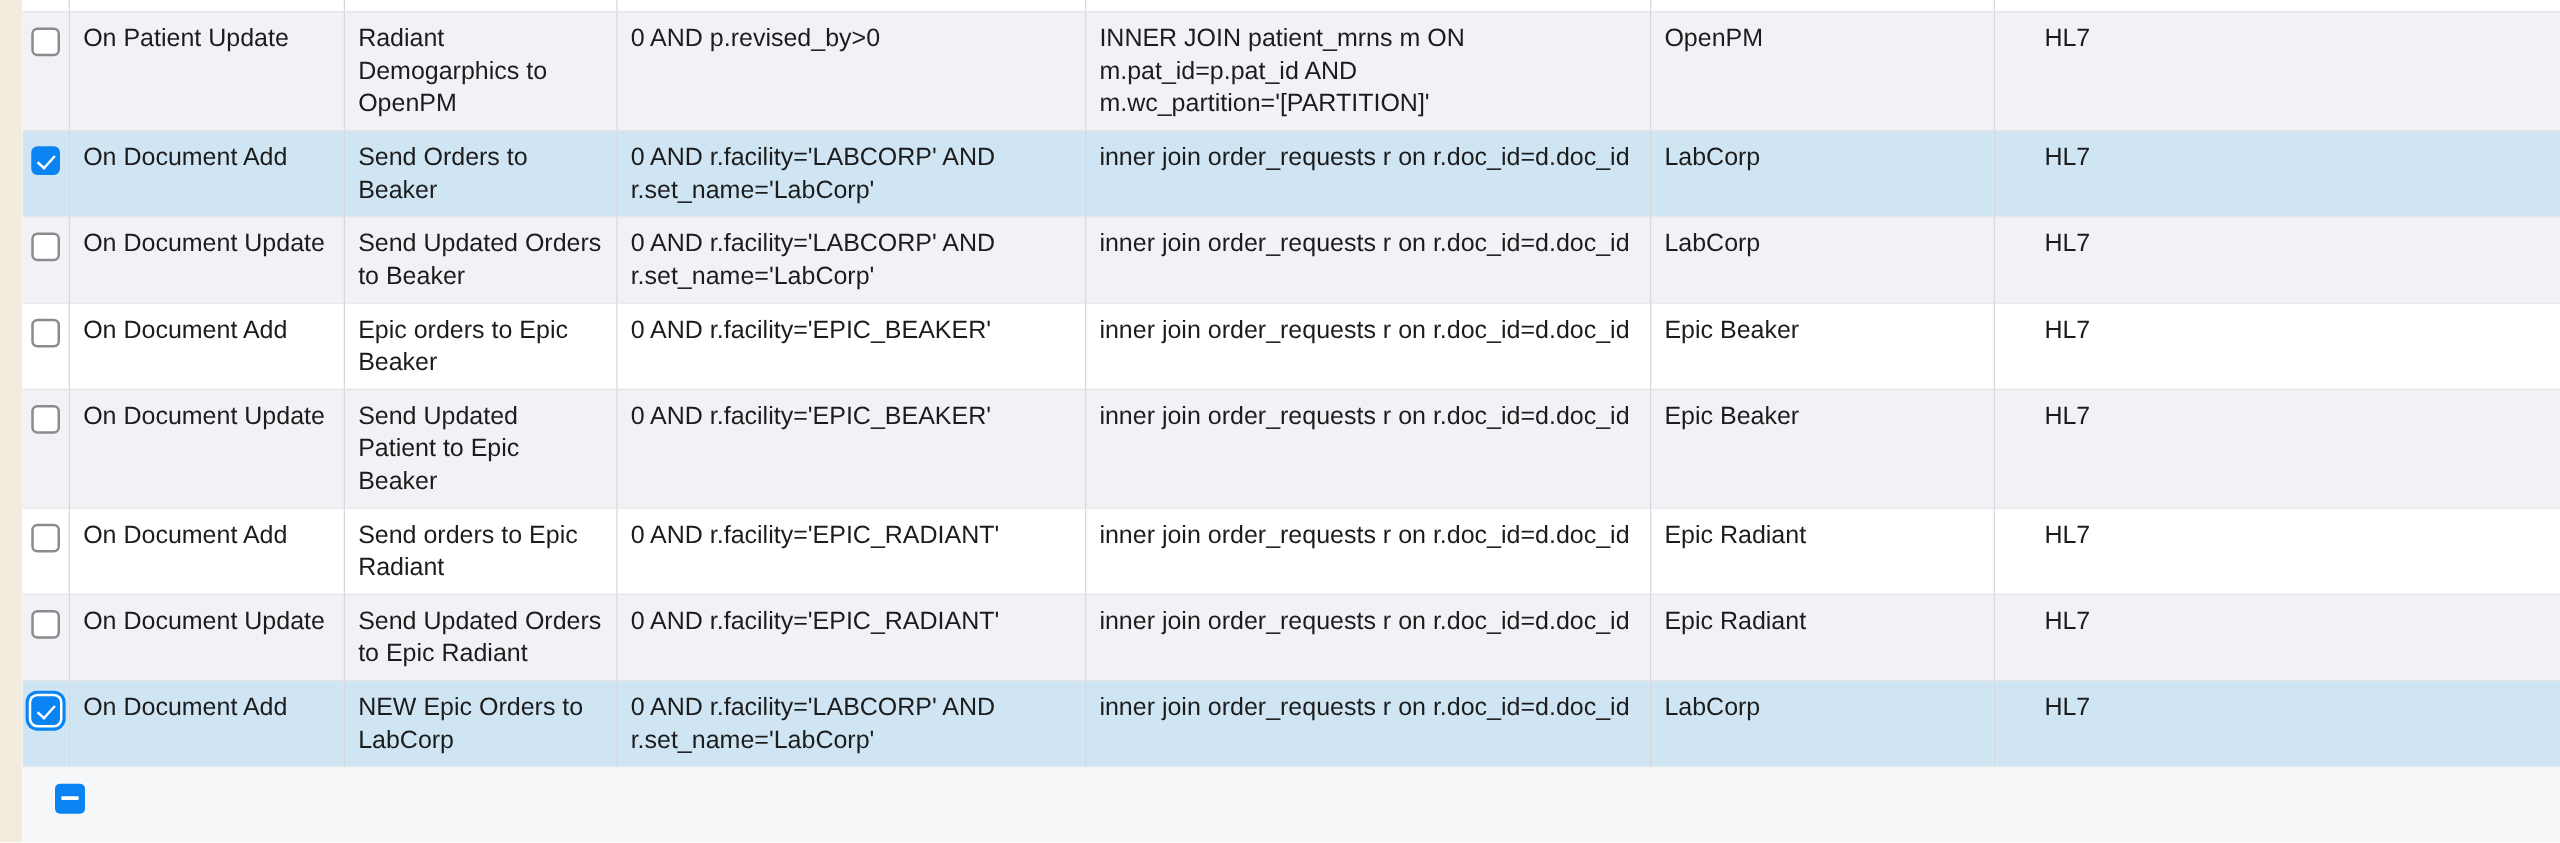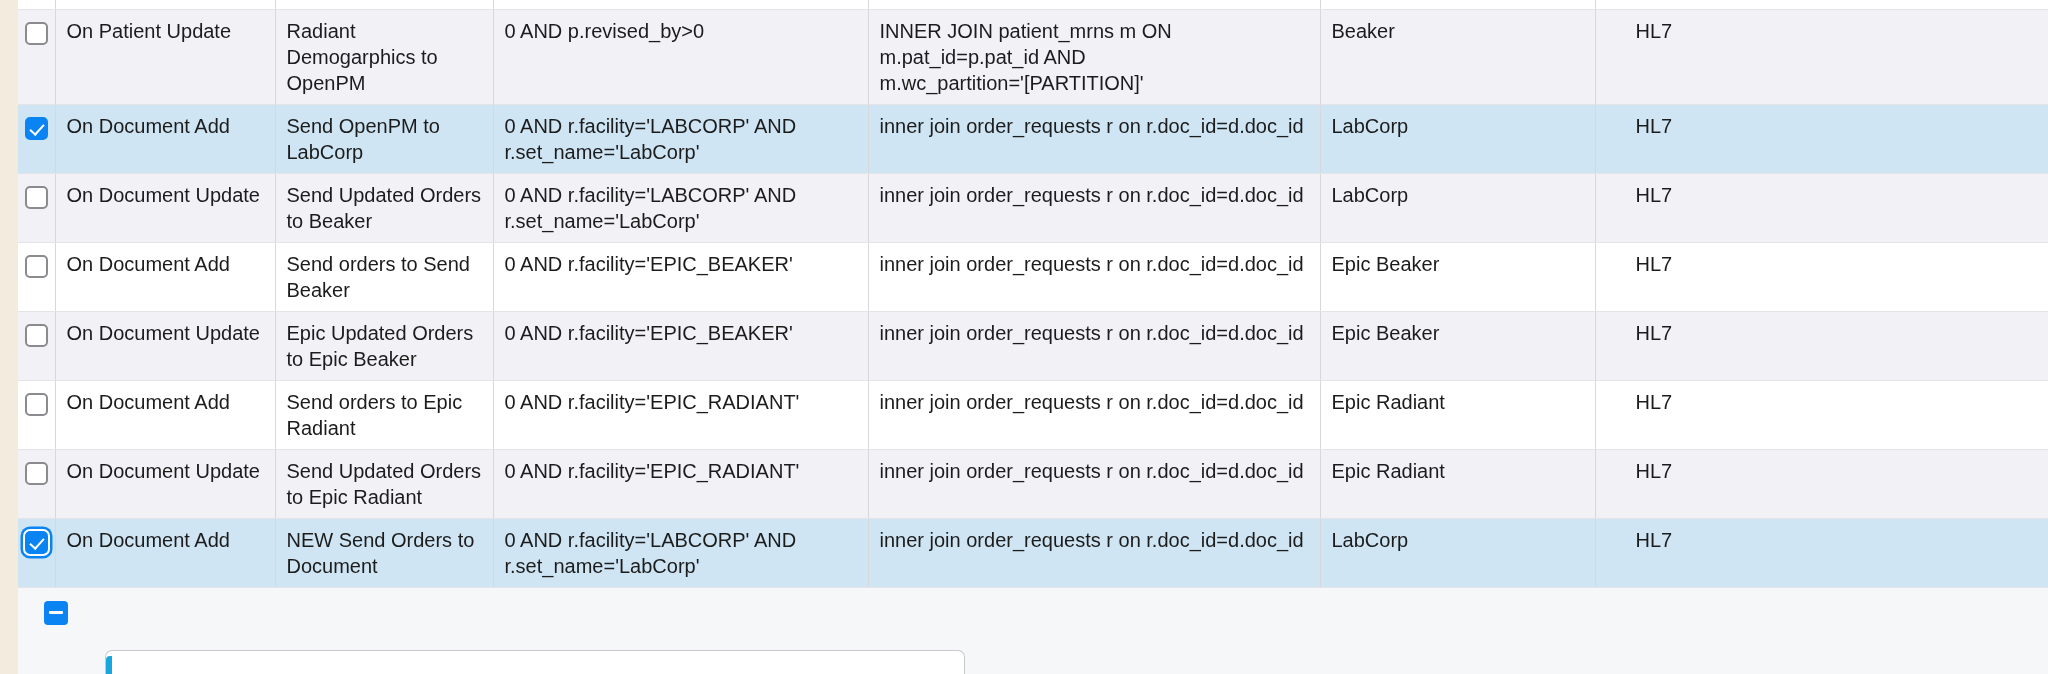--- a/index.html
+++ b/index.html
@@ -198,31 +198,31 @@
       <tr class="row-odd">
             <td class="cell-check">
               <div class="chkwrap">
                 <span class="chk"></span>
               </div>
             </td>
             <td>On Patient Update</td>
             <td>Radiant Demogarphics to OpenPM</td>
             <td>0 AND p.revised_by&gt;0</td>
             <td>INNER JOIN patient_mrns m ON m.pat_id=p.pat_id AND m.wc_partition='[PARTITION]'</td>
-            <td>Beaker</td>
+            <td>OpenPM</td>
             <td class="cell-last">HL7</td>
           </tr>
           <tr class="row-sel">
             <td class="cell-check">
               <div class="chkwrap">
                 <span class="chk checked"></span>
               </div>
             </td>
             <td>On Document Add</td>
-            <td>Send OpenPM to LabCorp</td>
+            <td>Send Orders to Beaker</td>
             <td>0 AND r.facility='LABCORP' AND r.set_name='LabCorp'</td>
             <td>inner join order_requests r on r.doc_id=d.doc_id</td>
             <td>LabCorp</td>
             <td class="cell-last">HL7</td>
           </tr>
           <tr class="row-odd">
             <td class="cell-check">
               <div class="chkwrap">
                 <span class="chk"></span>
               </div>
@@ -234,34 +234,34 @@
             <td>LabCorp</td>
             <td class="cell-last">HL7</td>
           </tr>
           <tr class="row-even">
             <td class="cell-check">
               <div class="chkwrap">
                 <span class="chk"></span>
               </div>
             </td>
             <td>On Document Add</td>
-            <td>Send orders to Send Beaker</td>
+            <td>Epic orders to Epic Beaker</td>
             <td>0 AND r.facility='EPIC_BEAKER'</td>
             <td>inner join order_requests r on r.doc_id=d.doc_id</td>
             <td>Epic Beaker</td>
             <td class="cell-last">HL7</td>
           </tr>
           <tr class="row-odd">
             <td class="cell-check">
               <div class="chkwrap">
                 <span class="chk"></span>
               </div>
             </td>
             <td>On Document Update</td>
-            <td>Epic Updated Orders to Epic Beaker</td>
+            <td>Send Updated Patient to Epic Beaker</td>
             <td>0 AND r.facility='EPIC_BEAKER'</td>
             <td>inner join order_requests r on r.doc_id=d.doc_id</td>
             <td>Epic Beaker</td>
             <td class="cell-last">HL7</td>
           </tr>
           <tr class="row-even">
             <td class="cell-check">
               <div class="chkwrap">
                 <span class="chk"></span>
               </div>
@@ -286,21 +286,21 @@
             <td>Epic Radiant</td>
             <td class="cell-last">HL7</td>
           </tr>
           <tr class="row-sel">
             <td class="cell-check">
               <div class="chkwrap">
                 <span class="chk checked focused"></span>
               </div>
             </td>
             <td>On Document Add</td>
-            <td>NEW Send Orders to Document</td>
+            <td>NEW Epic Orders to LabCorp</td>
             <td>0 AND r.facility='LABCORP' AND r.set_name='LabCorp'</td>
             <td>inner join order_requests r on r.doc_id=d.doc_id</td>
             <td>LabCorp</td>
             <td class="cell-last">HL7</td>
           </tr>
         </tbody>
     </table>
 
     <div class="footer-area">
       <div class="collapse-btn"></div>

